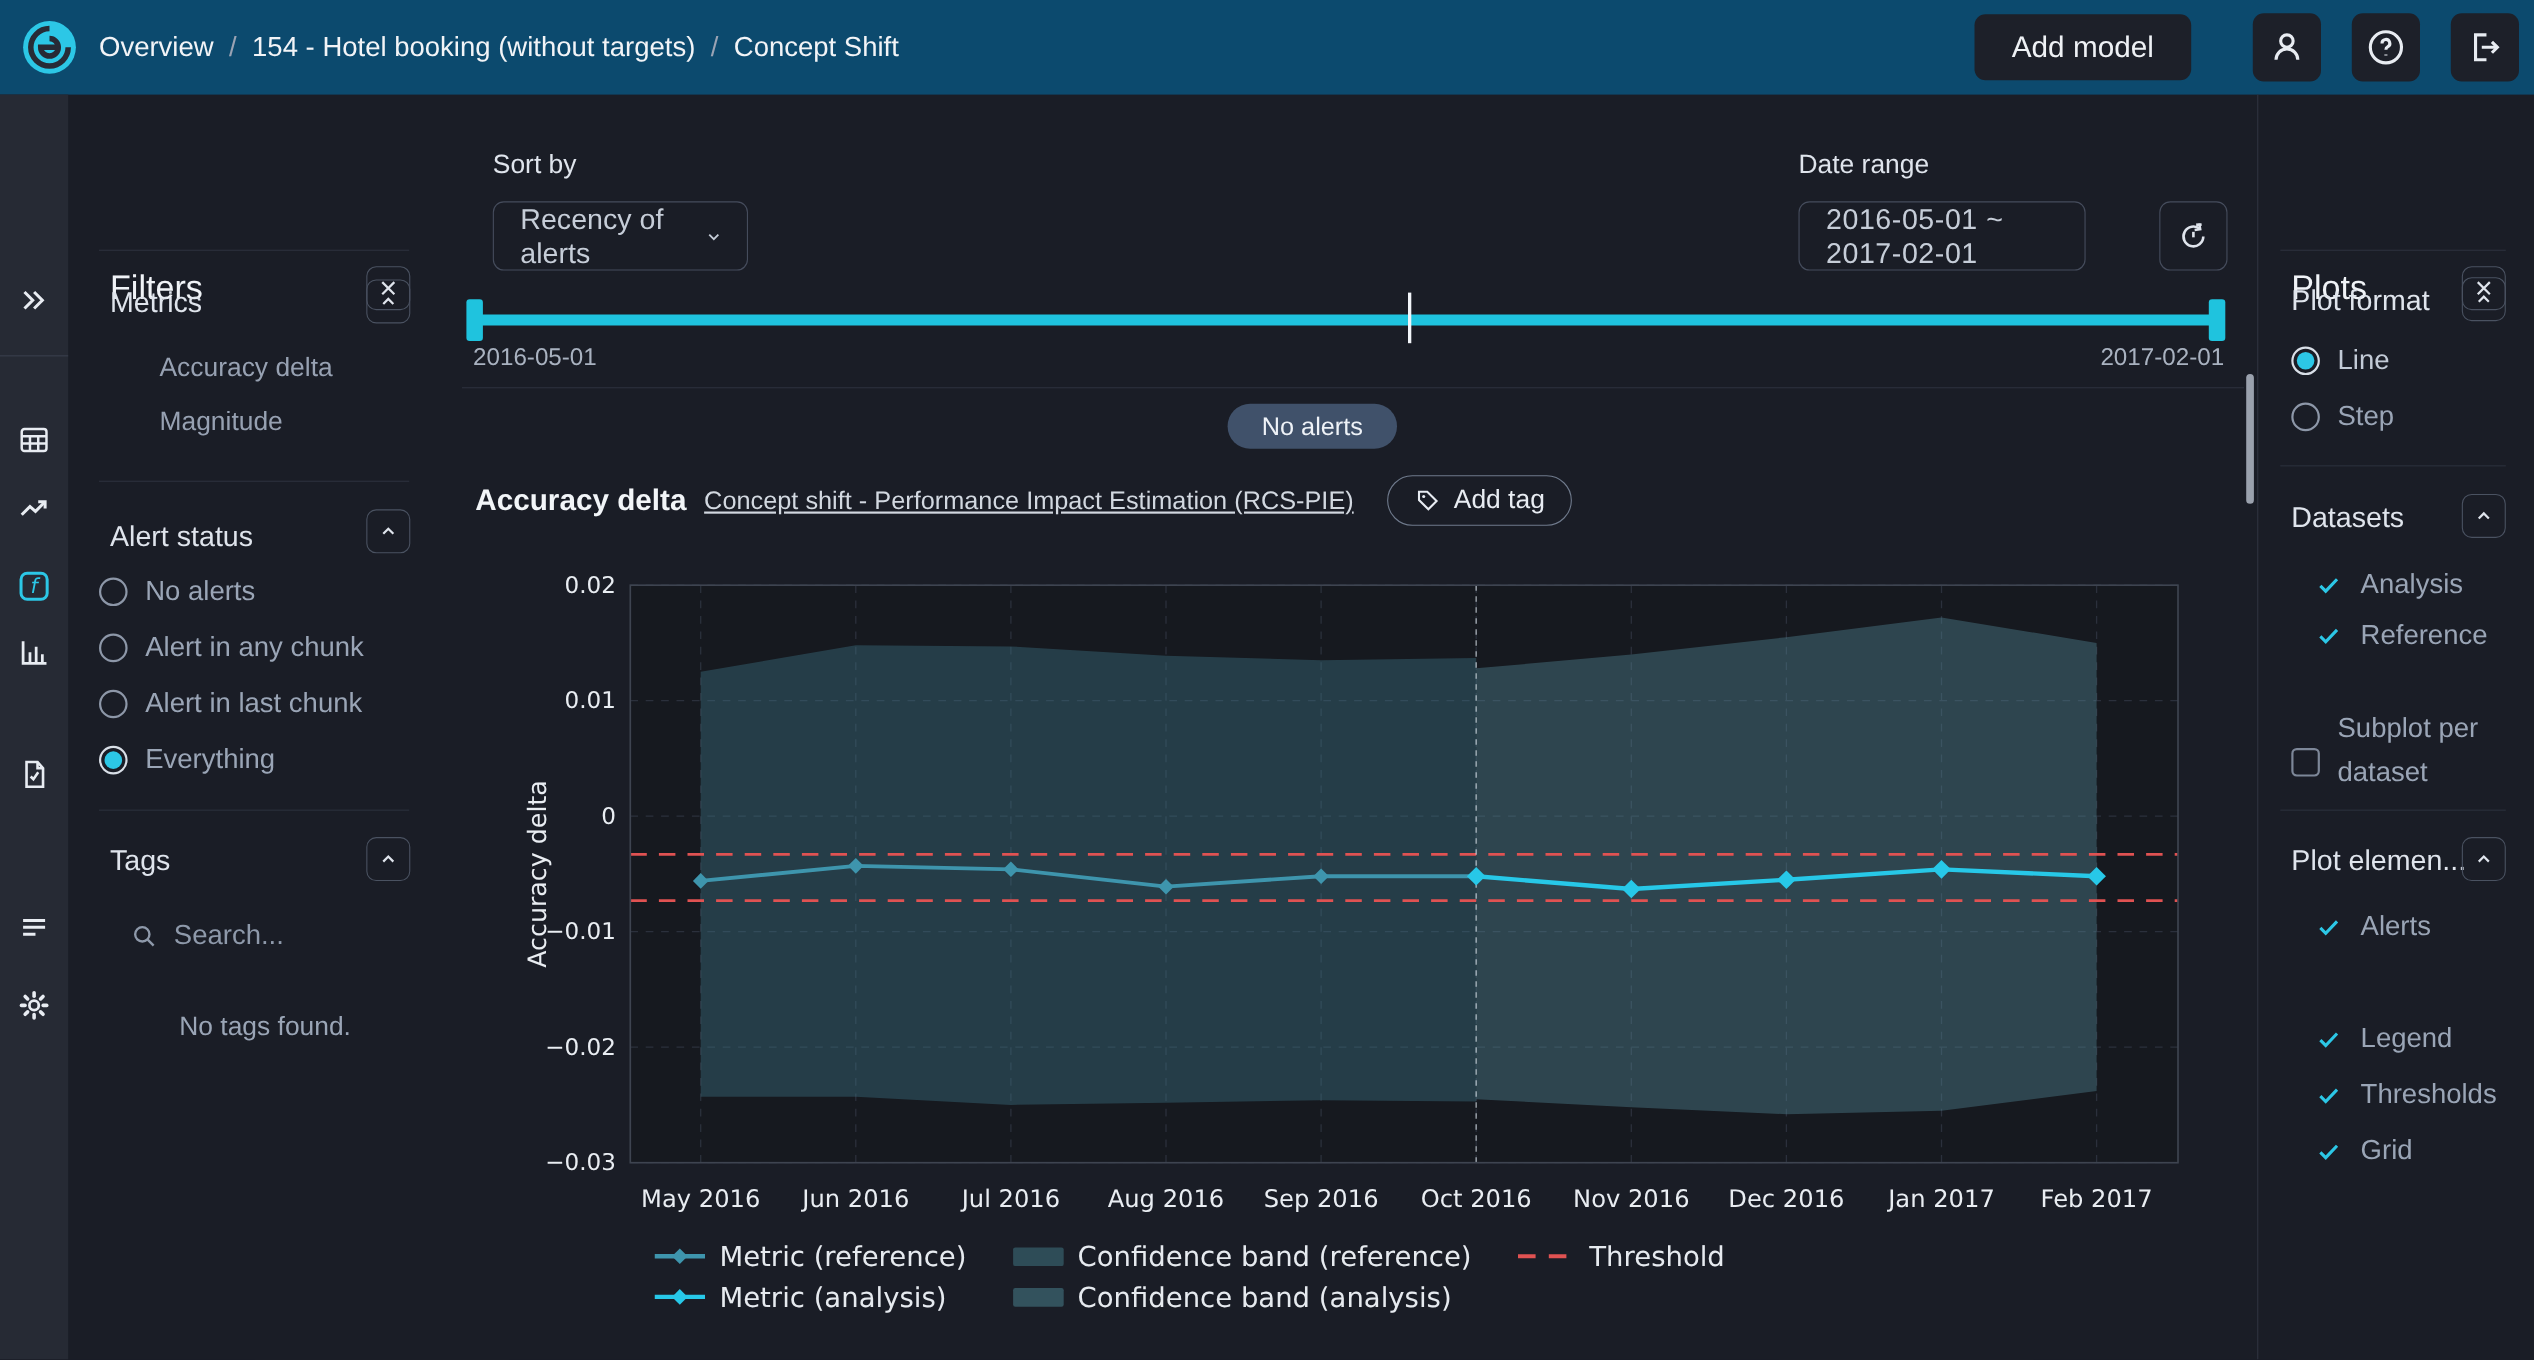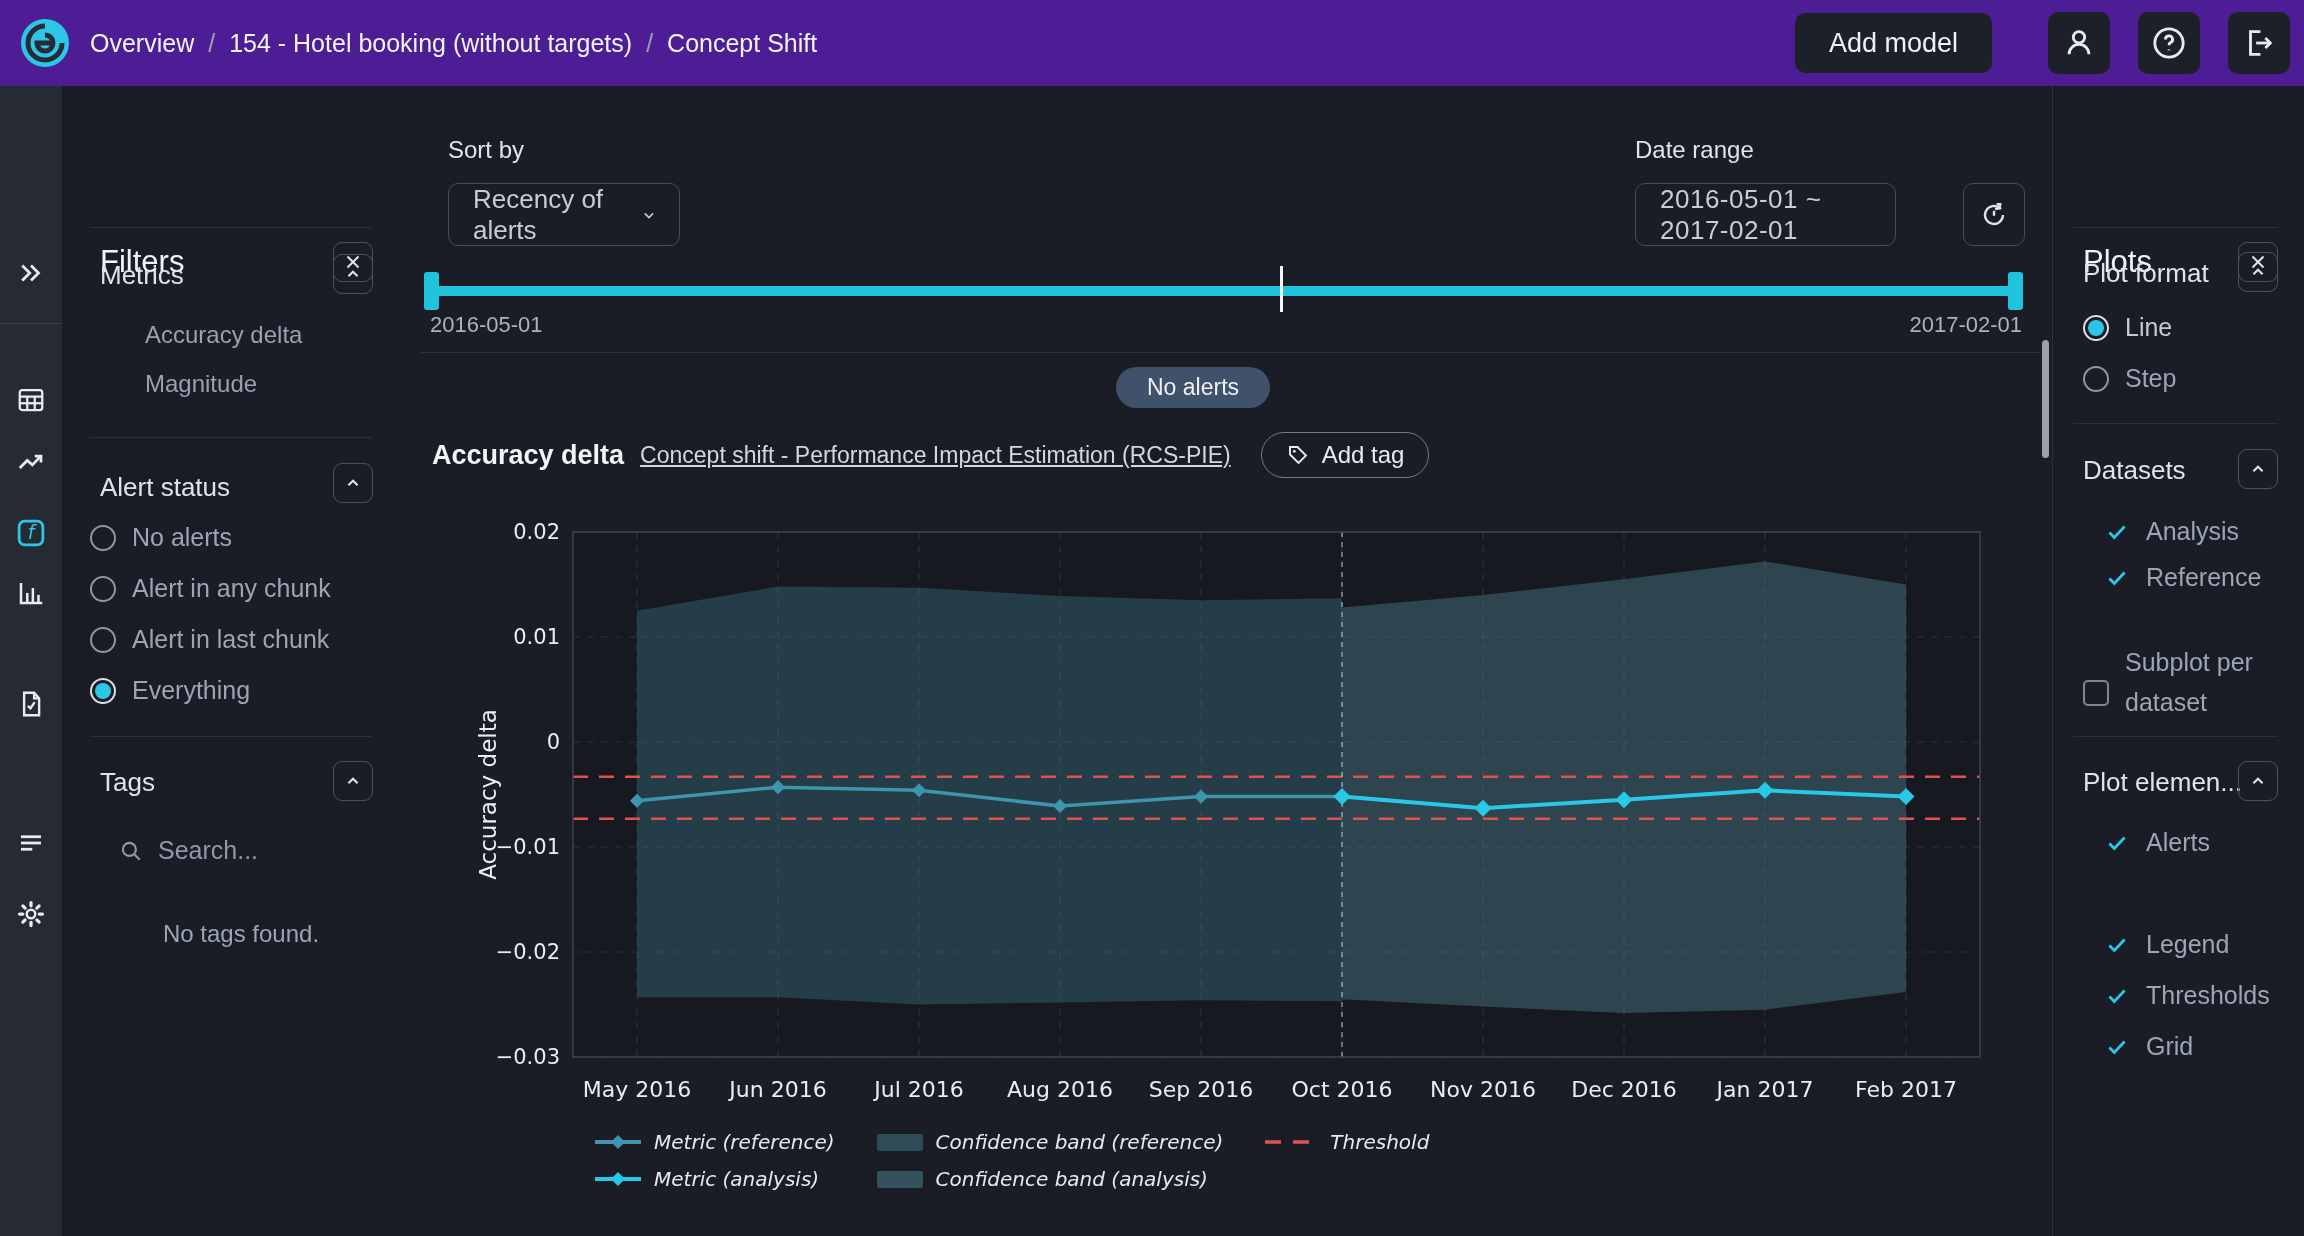--- a/index.html
+++ b/index.html
@@ -1,21 +1,21 @@
 <!DOCTYPE html>
 <html><head>
 <meta charset="utf-8">
 <style>
   * { margin:0; padding:0; box-sizing:border-box; }
   html,body { width:2304px; height:1236px; overflow:hidden; }
   body { background:#1a1d26; font-family:"Liberation Sans",sans-serif; color:#eef1f5; }
   .app { width:2304px; height:1236px; display:flex; flex-direction:column; }
 
   
-  .topbar { height:86px; background:#4c1d95; display:flex; align-items:center; padding:0 14px 0 20px; flex:0 0 auto; }
+  .topbar { height:86px; background:#0c4a6e; display:flex; align-items:center; padding:0 14px 0 20px; flex:0 0 auto; }
   .logo { width:50px; height:50px; flex:0 0 auto; }
   .crumbs { margin-left:20px; font-size:25px; color:#f2f4f7; display:flex; gap:14px; align-items:center; white-space:nowrap; }
   .crumb-sep { color:#9aa3b4; }
   .topbar .spacer { flex:1; }
   .tb-btn { background:#1d2029; border:none; border-radius:10px; color:#eef1f5; cursor:pointer; }
   .add-model { height:60px; padding:0 34px; font-size:27px; margin-right:28px; font-family:inherit; }
   .sq-btn { width:62px; height:62px; margin-left:28px; display:flex; align-items:center; justify-content:center; }
   .sq-btn svg { width:34px; height:34px; }
 
   .body { flex:1; display:flex; min-height:0; }
@@ -73,21 +73,21 @@
   .tag-btn span { font-size:24px; color:#e8ecf2; }
   .tag-btn svg { width:24px; height:24px; }
 
   .chart-wrap { position:absolute; left:8px; top:404px; width:1600px; height:612px; }
   .chart-wrap svg { width:100%; height:100%; display:block; }
   svg text { font-family:"DejaVu Sans",sans-serif; }
 
   .legend { position:absolute; left:175px; top:1042px; display:flex; gap:42px; }
   .legend-col { display:flex; flex-direction:column; gap:9px; }
   .legend-item { display:flex; align-items:center; gap:13px; height:28px; cursor:pointer; }
-  .legend-item .lab { font-size:20px; color:#e6eaef; font-family:"DejaVu Sans",sans-serif; white-space:nowrap;font-style:italic; }
+  .legend-item .lab { font-size:25px; color:#e6eaef; font-family:"DejaVu Sans",sans-serif; white-space:nowrap; }
   .sw-band { width:46px; height:17px; border-radius:2px; flex:0 0 auto; }
   .sw-svg { flex:0 0 auto; }
 
   .scroll-thumb { position:absolute; left:1622px; top:254px; width:7px; height:118px; background:#9aa1ad; border-radius:4px; cursor:grab; }
 </style>
 </head>
 <body>
 
 <div class="app">
 

